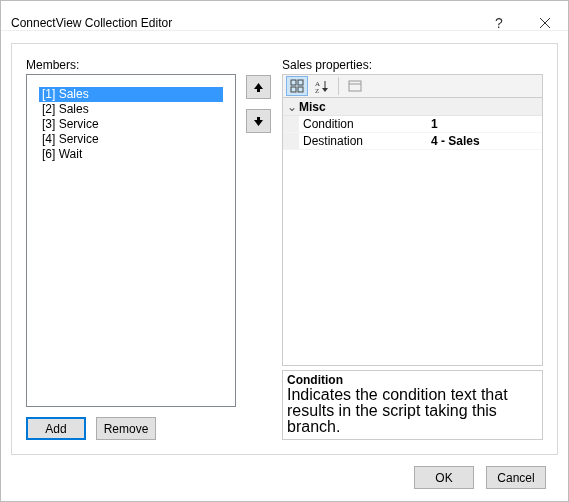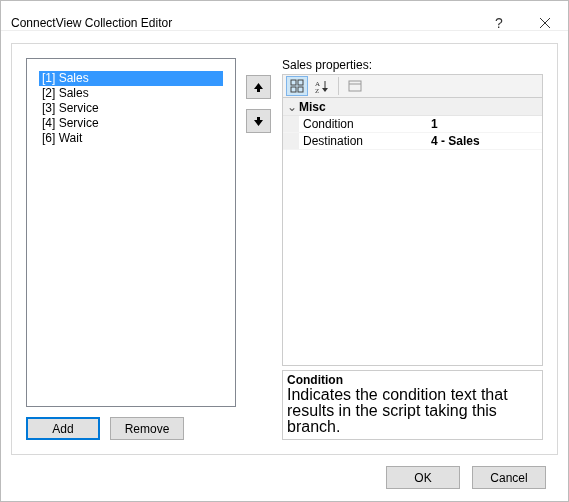--- a/index.html
+++ b/index.html
@@ -95,21 +95,21 @@
     cursor: default;
     display: inline-flex;
     align-items: center;
     justify-content: center;
   }
   .btn.default {
     border: 1px solid #0078d7;
     box-shadow: inset 0 0 0 1px #0078d7;
     background: #e1e1e1;
   }
-  .btn-wide { width: 74px; }
+  .btn-wide { width: 60px; }
   .updown-col {
     width: 26px;
     display: flex;
     flex-direction: column;
     gap: 10px;
     padding-top: 17px;
   }
   .sqbtn {
     width: 25px; height: 24px;
     border: 1px solid #adadad;
@@ -222,20 +222,21 @@
         <line x1="10" y1="0" x2="0" y2="10" stroke-width="1"></line>
       </svg>
     </div>
   </div>
 
   <div class="content">
     <div class="inner-frame">
       <div class="cols">
 
         <div class="left-col">
+          <div class="label">Members:</div>
           <div class="members-box" id="members-box">
               <div class="member-item selected">[1] Sales</div>
               <div class="member-item">[2] Sales</div>
               <div class="member-item">[3] Service</div>
               <div class="member-item">[4] Service</div>
               <div class="member-item">[6] Wait</div>
             </div>
           <div class="left-buttons">
             <button class="btn btn-wide default">Add</button>
             <button class="btn btn-wide">Remove</button>

